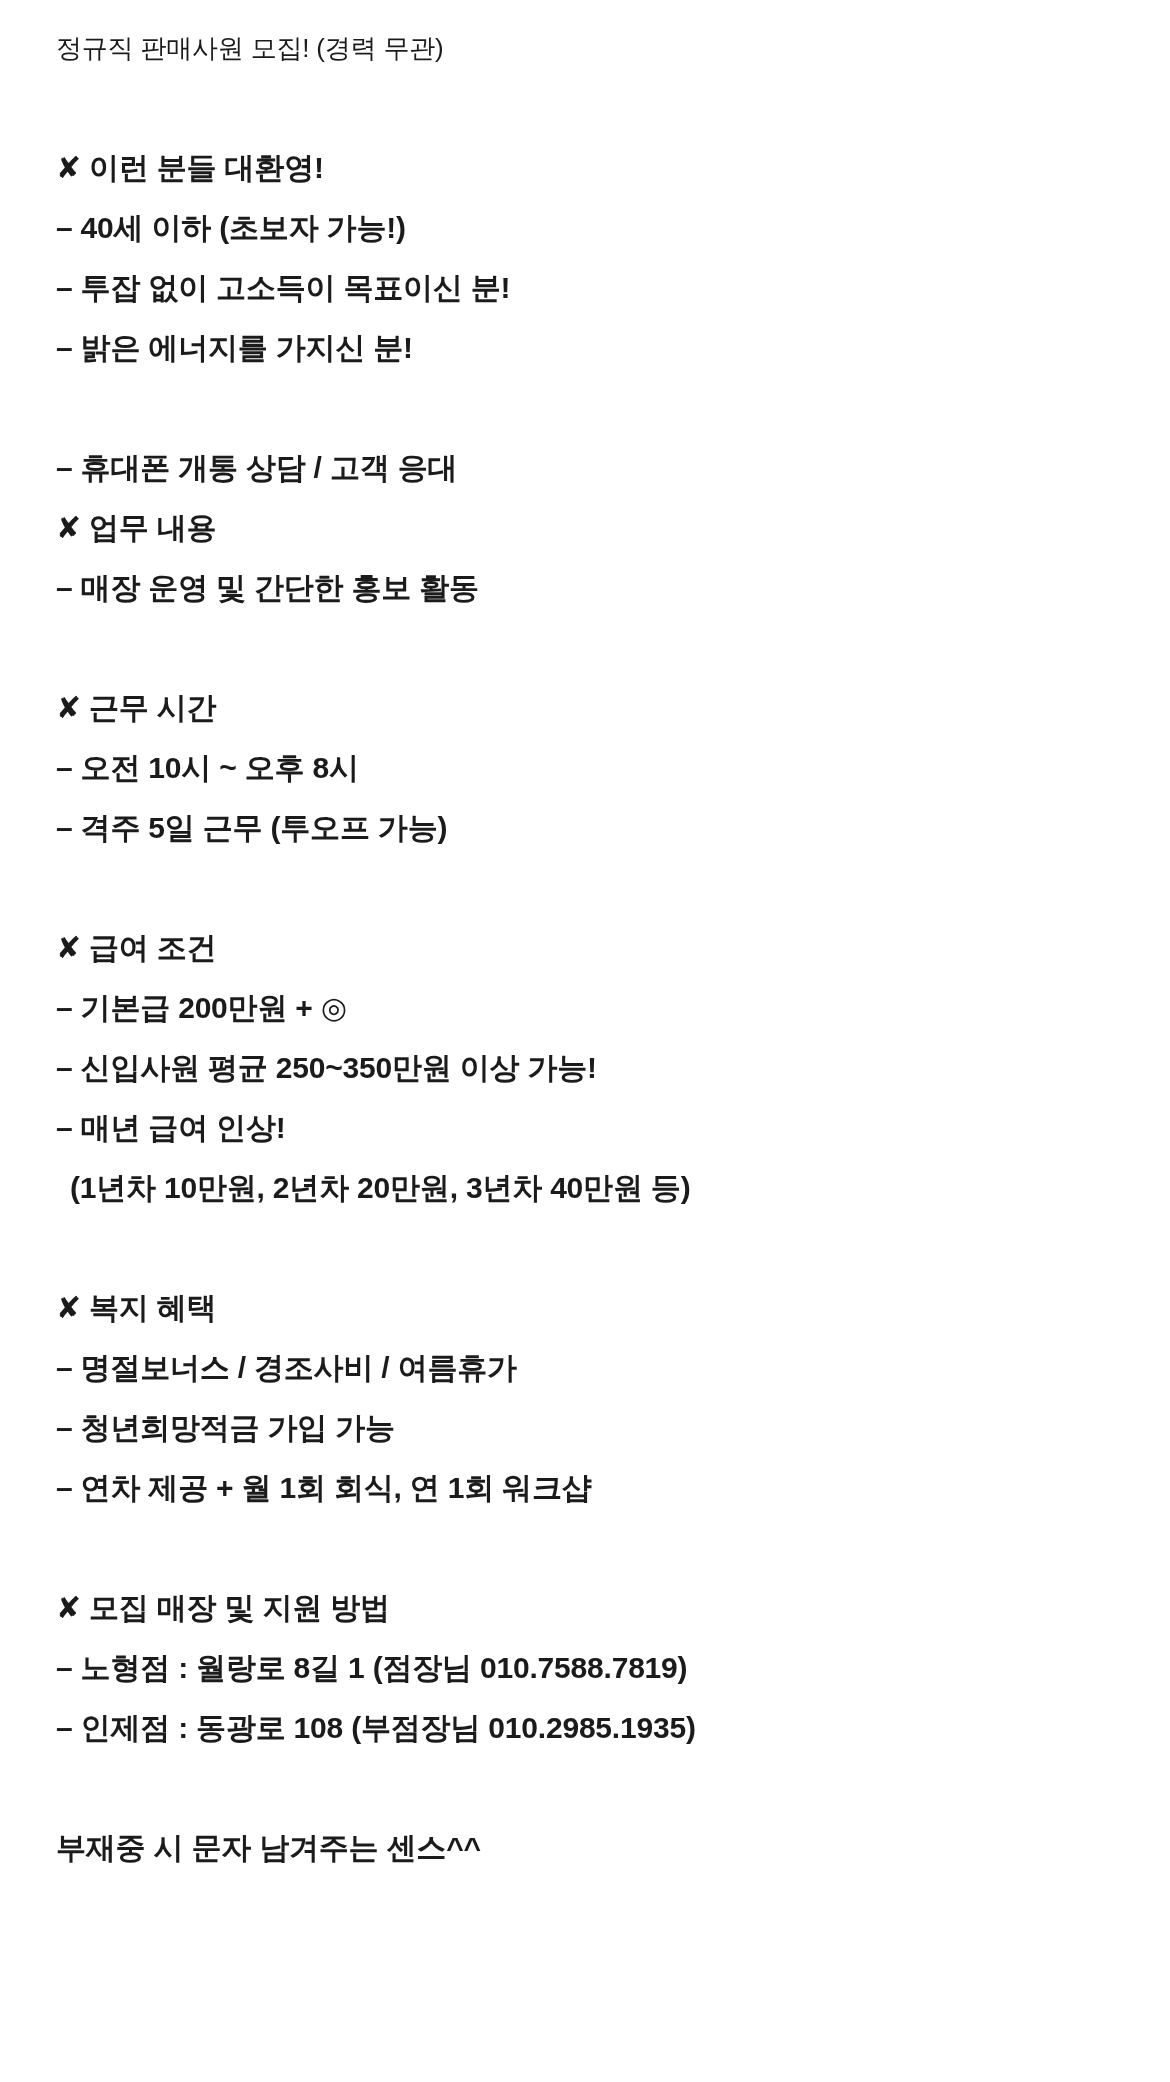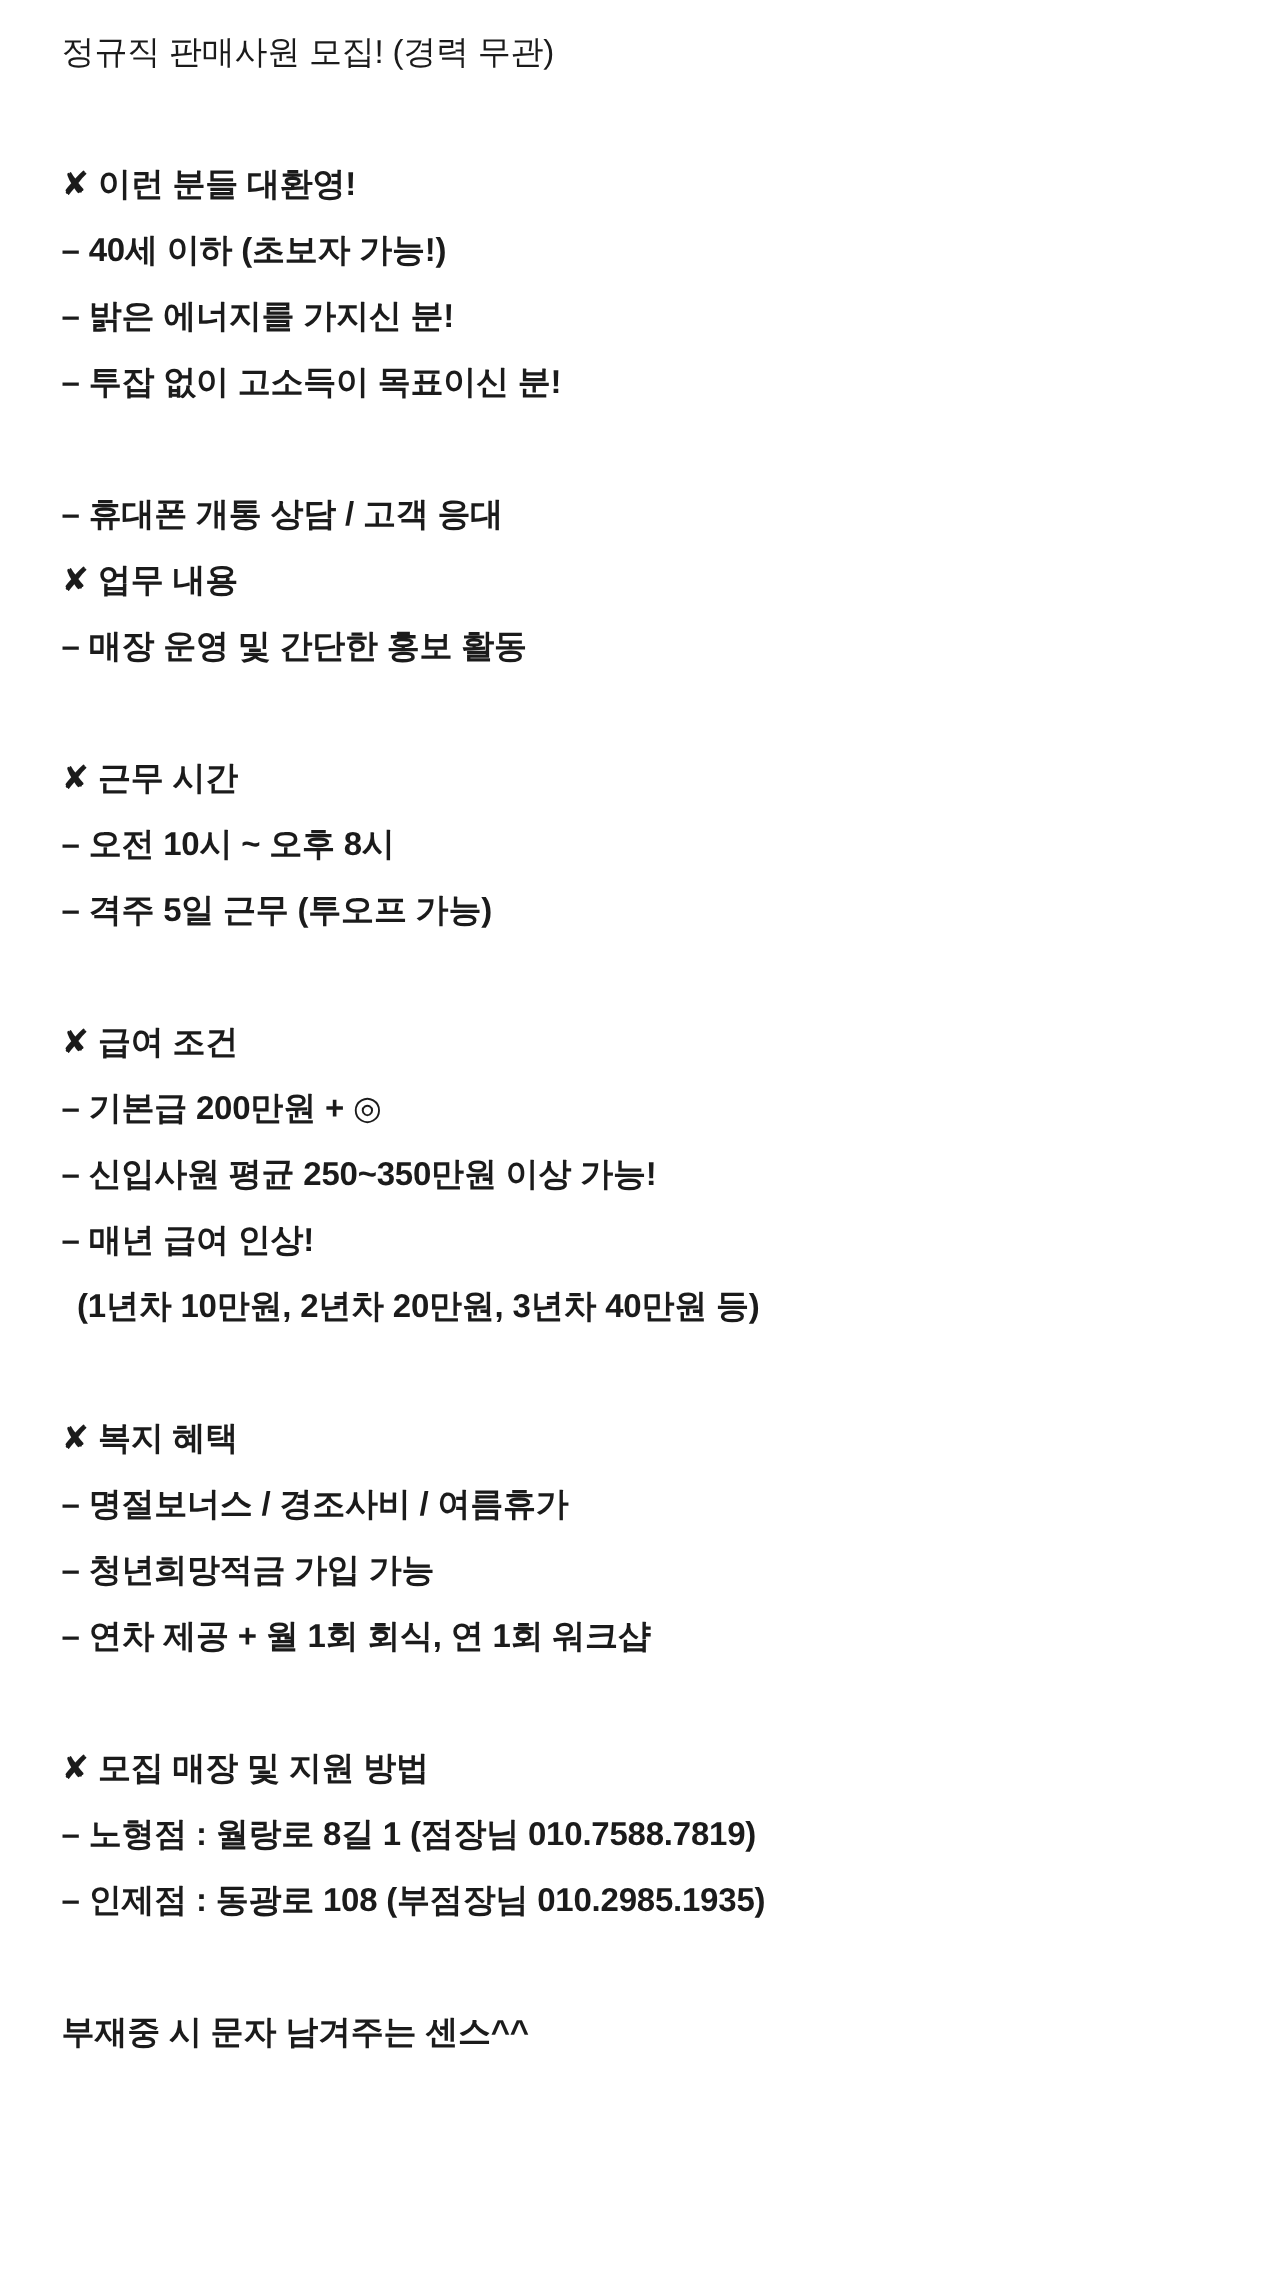--- a/index.html
+++ b/index.html
@@ -22,21 +22,21 @@
     padding: 18px 56px 40px 56px;
   }
   .line {
     font-size: 30px;
     line-height: 60px;
     letter-spacing: -0.2px;
     white-space: pre;
     font-weight: 700;
   }
   .line.title {
-    font-size: 30px;
+    font-size: 26px;
     font-weight: 500;
     margin-bottom: 0;
   }
   .line.heading {
     font-weight: 700;
   }
   .line.indent {
     padding-left: 14px;
   }
   .spacer {
@@ -52,22 +52,22 @@
 
 <div class="page">
   <div id="doc-body">
       <div class="block">
         <div class="line title">정규직 판매사원 모집! (경력 무관)</div>
       </div>
       <div class="spacer"></div>
       <div class="block">
         <div class="line heading">✘ 이런 분들 대환영!</div>
         <div class="line">– 40세 이하 (초보자 가능!)</div>
+        <div class="line">– 투잡 없이 고소득이 목표이신 분!</div>
         <div class="line">– 밝은 에너지를 가지신 분!</div>
-        <div class="line">– 투잡 없이 고소득이 목표이신 분!</div>
       </div>
       <div class="spacer"></div>
       <div class="block">
         <div class="line">– 휴대폰 개통 상담 / 고객 응대</div>
         <div class="line heading">✘ 업무 내용</div>
         <div class="line">– 매장 운영 및 간단한 홍보 활동</div>
       </div>
       <div class="spacer"></div>
       <div class="block">
         <div class="line heading">✘ 근무 시간</div>

